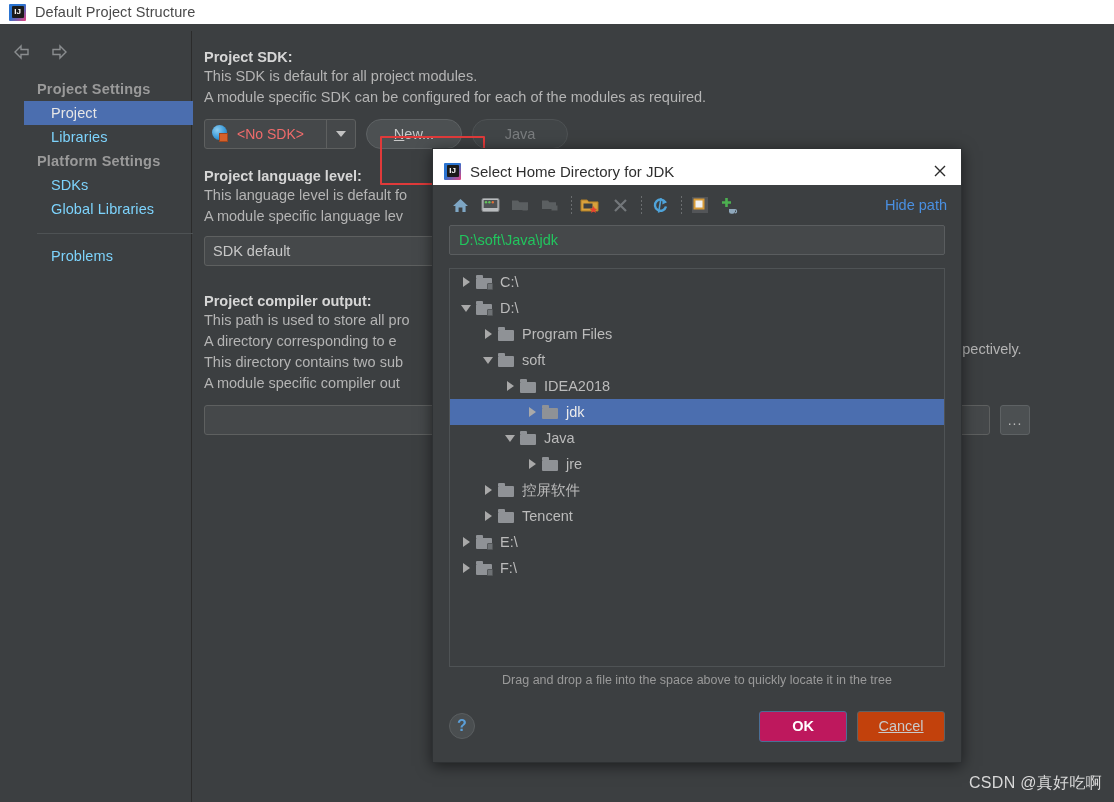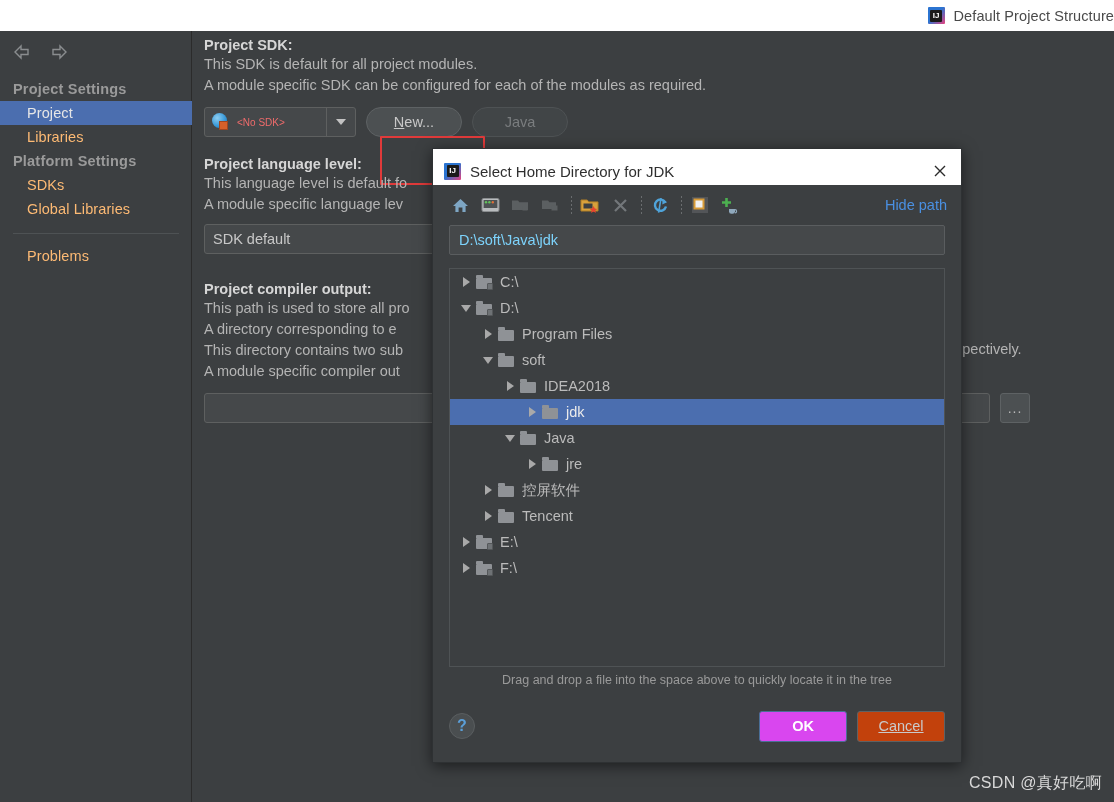--- a/index.html
+++ b/index.html
@@ -7,26 +7,25 @@
     width: 1114px; height: 802px;
     overflow: hidden;
     background: #3c3f41;
     font-family: "Liberation Sans", sans-serif;
     -webkit-font-smoothing: antialiased;
   }
   #root { position: relative; width: 1114px; height: 802px; }
 
   
   .win-titlebar {
-    position: absolute; left: 0; top: 0; width: 1114px; height: 31px;
+    position: absolute; left: 0; top: 0; width: 1114px; height: 24px;
     background: #ffffff;
     display: flex; align-items: center; gap: 9px;
     padding-left: 9px;
     box-sizing: border-box;
-    justify-content: flex-end;
   }
   .ij-logo {
     width: 17px; height: 17px; position: relative; flex: 0 0 auto;
     background: linear-gradient(135deg,#2b74d1 0%, #2b74d1 45%, #e8417c 100%);
     border-radius: 1px;
     display: flex; align-items: center; justify-content: center;
   }
   .ij-logo::after {
     content: "IJ";
     font-family: "Liberation Sans", sans-serif;
@@ -43,42 +42,42 @@
     position: absolute; left: 0; top: 31px; width: 192px; height: 771px;
     background: #3c3f41;
     border-right: 1px solid #2b2b2b;
     box-sizing: border-box;
   }
   .nav-arrows {
     position: absolute; left: 12px; top: 11px;
     display: flex; gap: 17px; align-items: center;
   }
   .arrow-btn { width: 20px; height: 20px; display:block; }
-  .sb-list { position: absolute; left: 0; top: 46px; width: 192px; }
+  .sb-list { position: absolute; left: 0; top: 46px; width: 192px; padding-left: 24px; }
   .sb-group {
     font-size: 14.5px; font-weight: bold; color: #9a9a9a;
     padding: 4px 0 4px 13px; letter-spacing: .2px;
   }
   .sb-item {
-    font-size: 14.5px; color: #fdba74;
+    font-size: 14.5px; color: #7dd3fc;
     padding: 4px 0 4px 27px; letter-spacing: .1px;
   }
   .sb-item.selected { background: #4b6eaf; color: #e6e6e6; }
   .sb-sep { height: 1px; background: #4e5254; margin: 12px 13px 10px 13px; }
 
   
   .content {
     position: absolute; left: 193px; top: 31px;
     width: 921px; height: 771px;
     background: #3c3f41;
     box-sizing: border-box;
   }
   .c-label {
     font-size: 14.5px; font-weight: bold; color: #d6d6d6;
-    margin: 0 0 1px 0;
+    margin: 12px 0 1px 0;
   }
   .c-desc { font-size: 14.5px; color: #b4b4b4; line-height: 21px; white-space: nowrap; }
   .block { position: absolute; left: 11px; }
 
   .row { display: flex; align-items: center; gap: 10px; }
 
   .combo {
     width: 152px; height: 30px;
     background: #45484a; border: 1px solid #5e6060;
     border-radius: 3px; display: flex; align-items: center;
@@ -89,21 +88,21 @@
   }
   .combo-icon .globe {
     position:absolute; left:0; top:0; width:15px; height:15px; border-radius:50%;
     background: radial-gradient(circle at 35% 33%, #8ecdf0 0%, #3a9ad9 55%, #1c6fad 100%);
   }
   .combo-icon .sq {
     position:absolute; left:7px; top:8px; width:9px; height:9px;
     background:#d4602a; border:1px solid #9e461f; box-sizing:border-box;
   }
   .combo-text {
-    flex: 1; font-size: 10px; color: #ef6b6b; padding-left: 7px;
+    flex: 1; font-size: 14px; color: #ef6b6b; padding-left: 7px;
     white-space: nowrap; overflow: hidden;
   }
   .combo-arrow {
     width: 28px; height: 28px; border-left: 1px solid #5e6060;
     display: flex; align-items: center; justify-content: center; flex:0 0 auto;
   }
   .tri-down {
     width: 0; height: 0; border-left: 5px solid transparent;
     border-right: 5px solid transparent; border-top: 6px solid #c2c2c2;
   }
@@ -175,21 +174,21 @@
     background-size: 1px 4px;
   }
   .hide-path {
     margin-left: auto; color: #4a90e2; font-size: 14.5px;
   }
 
   .path-input {
     margin: 0 16px; height: 30px;
     background: #45484a; border: 1px solid #5a5d5f; border-radius: 2px;
     display: flex; align-items: center; padding-left: 9px;
-    color: #7dd3fc; font-size: 14.5px; box-sizing: border-box;
+    color: #22c55e; font-size: 14.5px; box-sizing: border-box;
   }
 
   .tree-panel {
     margin: 13px 16px 0 16px; height: 399px;
     background: #3c3f41; border: 1px solid #4f5355;
     box-sizing: border-box; overflow: hidden;
   }
   .tree-row {
     height: 26px; display: flex; align-items: center;
     font-size: 14.5px; color: #bbbbbb; white-space: nowrap;
@@ -240,21 +239,21 @@
     display: flex; align-items: center; justify-content: center;
     box-sizing: border-box;
   }
   .footer-spacer { flex: 1; }
   .dlg-btn {
     height: 31px; min-width: 88px; padding: 0 18px;
     border-radius: 3px; font-size: 14.5px;
     display: flex; align-items: center; justify-content: center;
     box-sizing: border-box; margin-left: 10px;
   }
-  .dlg-btn.primary { background: #d946ef; border: 1px solid #4a6f96; color: #ffffff; font-weight: bold; }
+  .dlg-btn.primary { background: #be185d; border: 1px solid #4a6f96; color: #ffffff; font-weight: bold; }
   .dlg-btn.normal  { background: #c2410c; border: 1px solid #5e6264; color: #cacaca; text-decoration: underline; }
 
   .watermark {
     position: absolute; right: 12px; bottom: 8px;
     font-size: 16px; color: #d8d8d8; letter-spacing: .3px;
   }
 </style>
 </head>
 <body>
 

